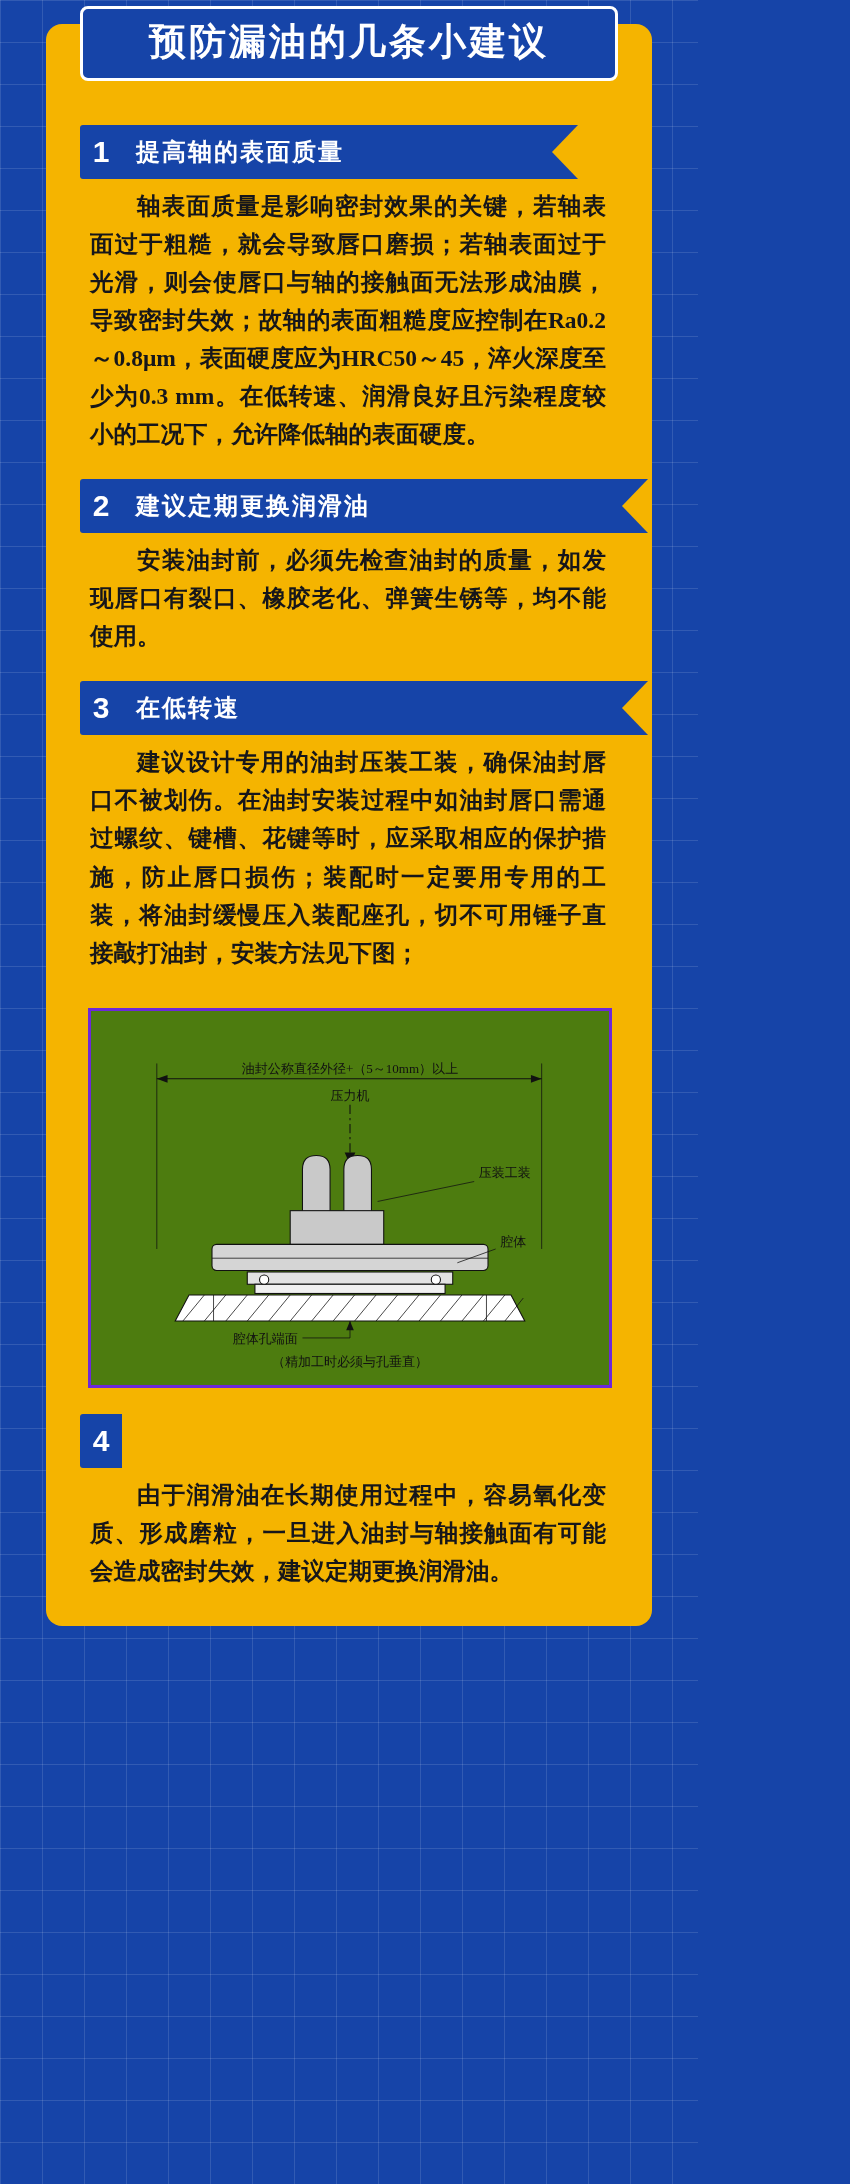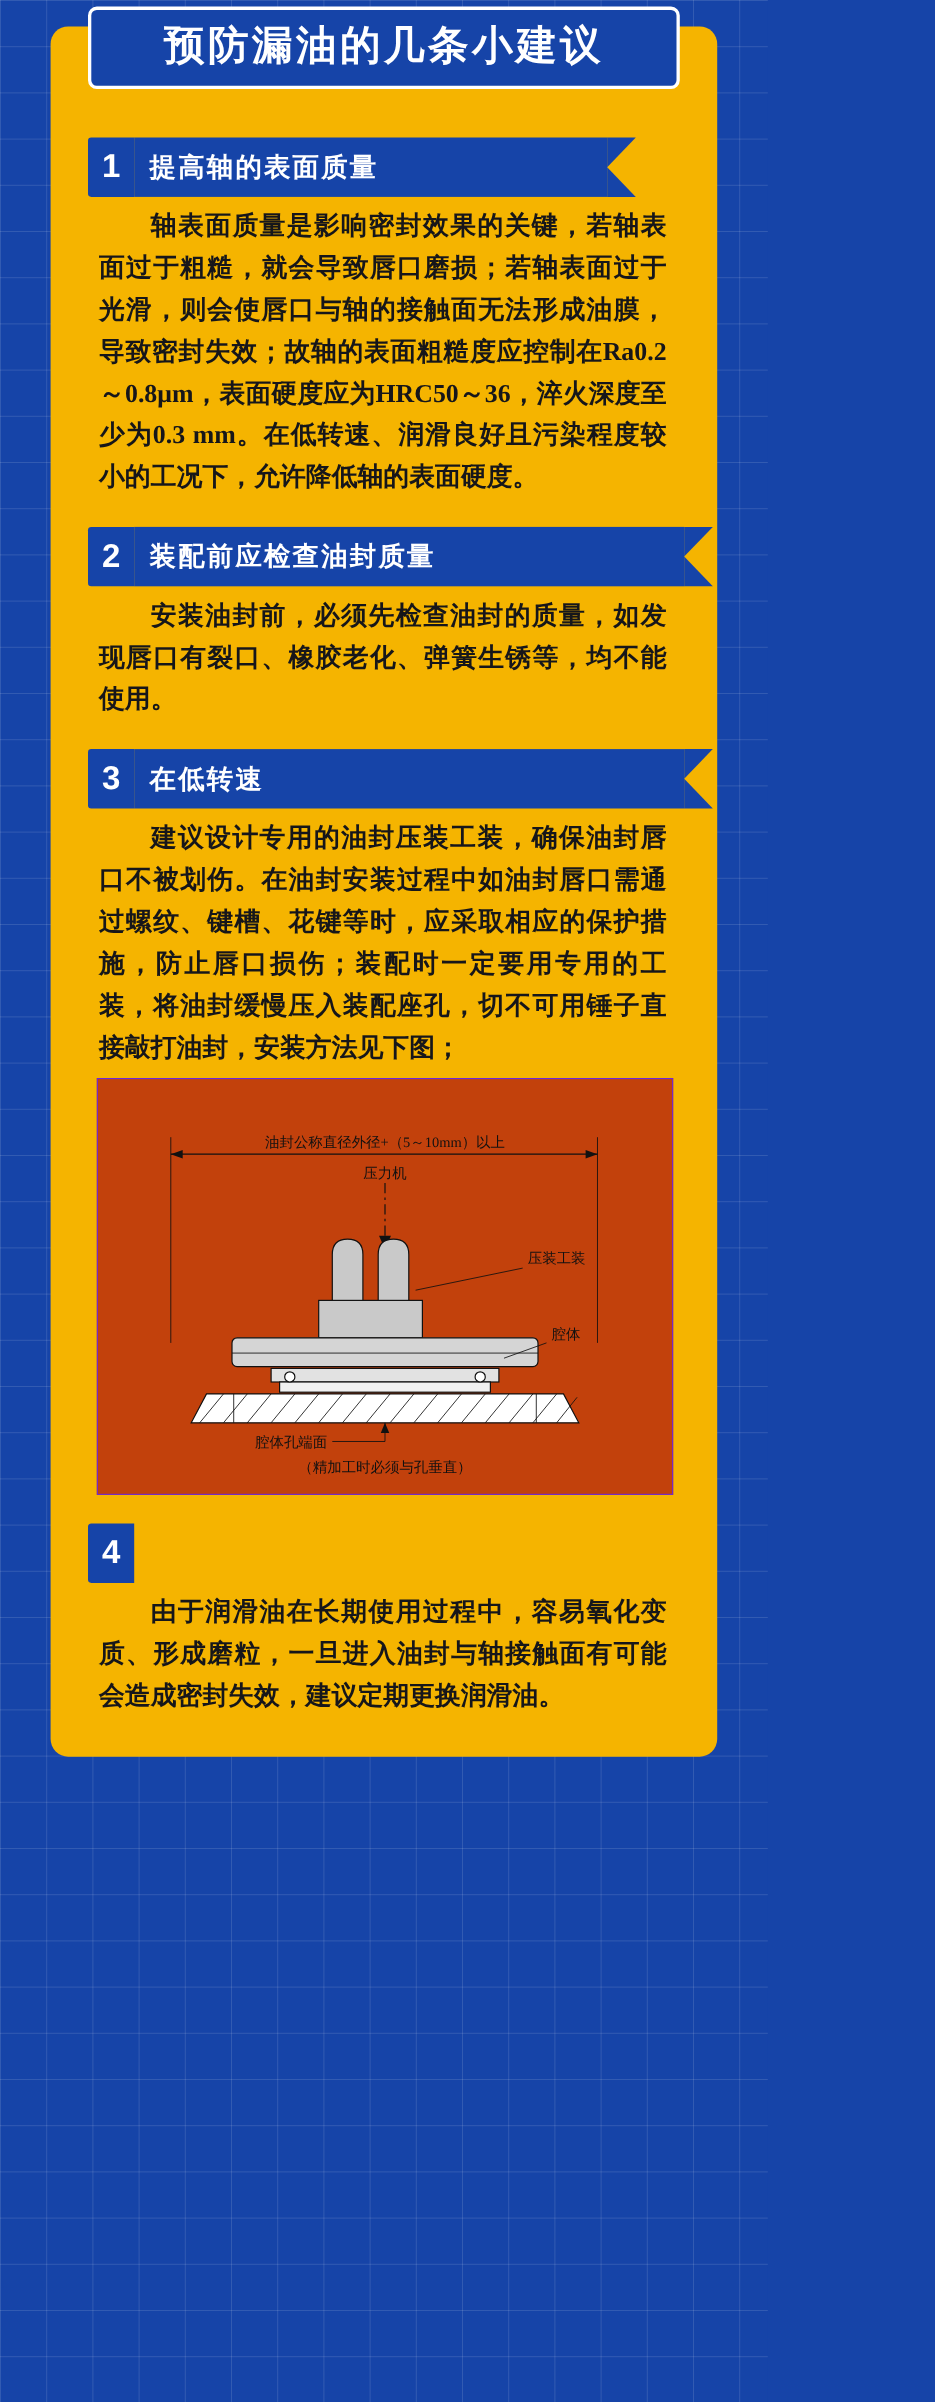--- a/index.html
+++ b/index.html
@@ -106,23 +106,23 @@
     font-size: 23.5px;
     line-height: 1.62;
     text-align: justify;
     text-indent: 2em;
     font-family: "Liberation Serif", serif;
     font-weight: 600;
   }
 
   
   .figure {
-    margin: 8px 40px 10px 42px;
-    background: #c2410c;
-    border: 1px solid #6d28d9;
+    margin: 36px 40px 10px 42px;
+    background: #4d7c0f;
+    border: 3px solid #6d28d9;
     padding: 8px 6px 6px 6px;
   }
   .figure svg { display: block; width: 100%; height: auto; }
 </style>
 </head>
 <body>
 
 <div class="page">
   <div class="card">
 
@@ -130,27 +130,27 @@
       <div class="title-box">
         <div class="t">预防漏油的几条小建议</div>
       </div>
     </div>
 
     <div class="section">
       <div class="head wide">
         <div class="num">1</div>
         <div class="ribbon">提高轴的表面质量</div>
       </div>
-      <p class="para">轴表面质量是影响密封效果的关键，若轴表面过于粗糙，就会导致唇口磨损；若轴表面过于光滑，则会使唇口与轴的接触面无法形成油膜，导致密封失效；故轴的表面粗糙度应控制在Ra0.2～0.8μm，表面硬度应为HRC50～36，淬火深度至少为0.3 mm。在低转速、润滑良好且污染程度较小的工况下，允许降低轴的表面硬度。</p>
+      <p class="para">轴表面质量是影响密封效果的关键，若轴表面过于粗糙，就会导致唇口磨损；若轴表面过于光滑，则会使唇口与轴的接触面无法形成油膜，导致密封失效；故轴的表面粗糙度应控制在Ra0.2～0.8μm，表面硬度应为HRC50～45，淬火深度至少为0.3 mm。在低转速、润滑良好且污染程度较小的工况下，允许降低轴的表面硬度。</p>
     </div>
 
     <div class="section">
       <div class="head wide2">
         <div class="num">2</div>
-        <div class="ribbon">装配前应检查油封质量</div>
+        <div class="ribbon">建议定期更换润滑油</div>
       </div>
       <p class="para">安装油封前，必须先检查油封的质量，如发现唇口有裂口、橡胶老化、弹簧生锈等，均不能使用。</p>
     </div>
 
     <div class="section">
       <div class="head wide2">
         <div class="num">3</div>
         <div class="ribbon">在低转速</div>
       </div>
       <p class="para">建议设计专用的油封压装工装，确保油封唇口不被划伤。在油封安装过程中如油封唇口需通过螺纹、键槽、花键等时，应采取相应的保护措施，防止唇口损伤；装配时一定要用专用的工装，将油封缓慢压入装配座孔，切不可用锤子直接敲打油封，安装方法见下图；</p>

